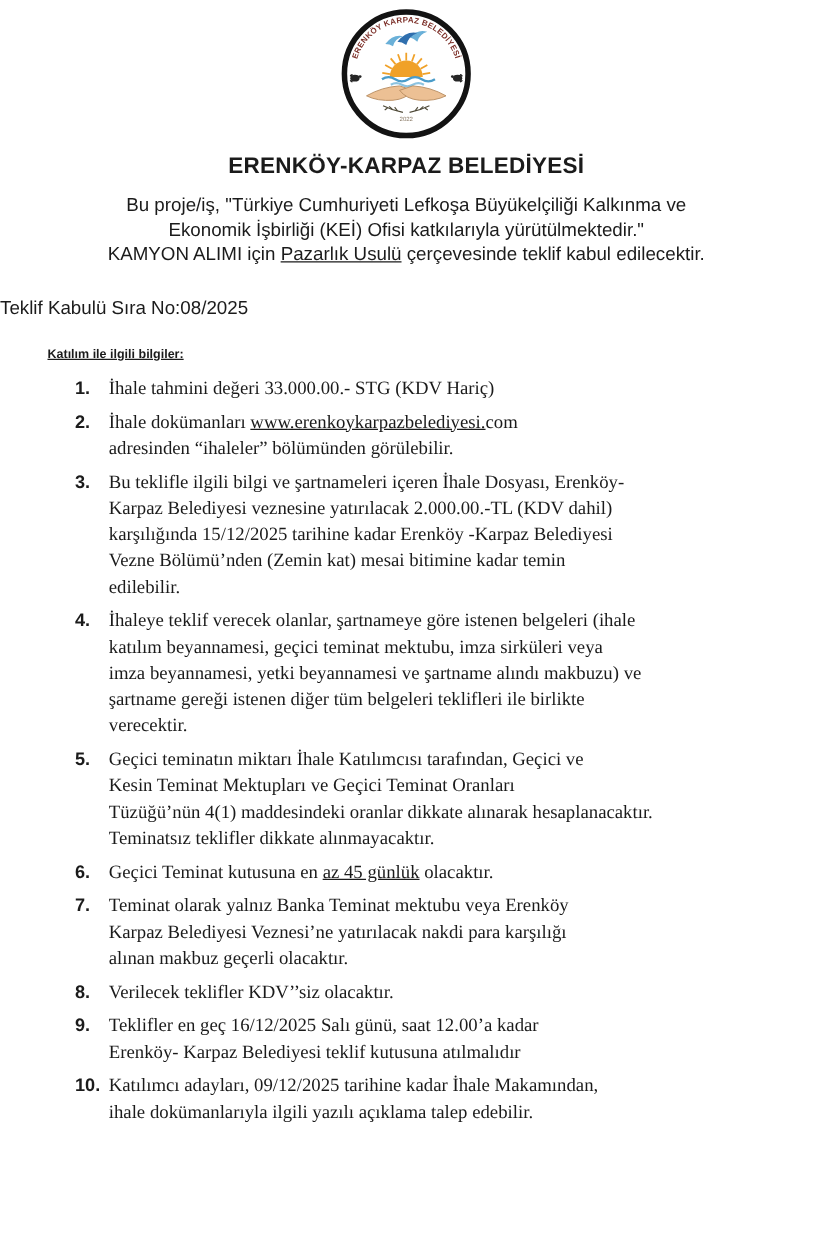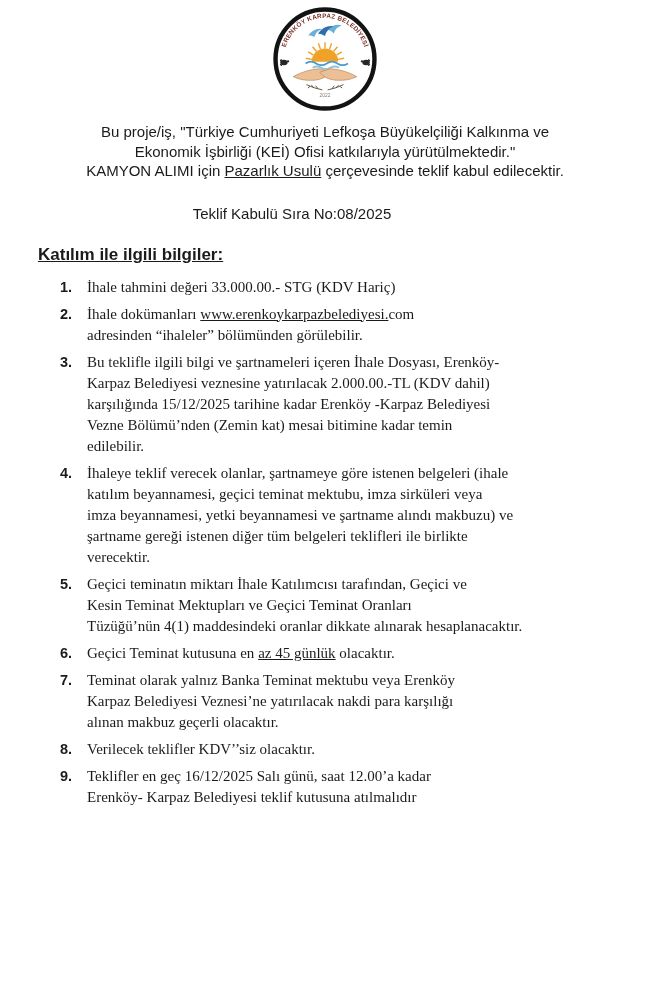--- a/index.html
+++ b/index.html
@@ -11,22 +11,22 @@
   .page{width:650px;height:1001px;position:relative;}
   .logo-wrap{width:106px;height:106px;margin:6px auto 0;}
   .logo-wrap svg{width:106px;height:106px;display:block;}
   .arc-text{font-family:"Liberation Sans",sans-serif;font-size:7.2px;font-weight:bold;letter-spacing:.3px;}
   .year-text{font-family:"Liberation Sans",sans-serif;font-size:5.5px;}
   .titles{margin-top:8px;}
   .title-line{text-align:center;font-weight:bold;font-size:18px;line-height:25px;letter-spacing:.2px;}
   .intro{margin-top:10px;text-align:center;font-size:15px;line-height:19.5px;white-space:pre-wrap;}
   .b{font-weight:normal;}
   .u{text-decoration:underline;margin-top:48px;}
-  .sirano{margin-top:24px;text-align:center;padding-right:66px;font-size:15px;line-height:18px;}
-  .section-heading{margin:22px 0 0 38px;font-weight:bold;font-size:17px;text-decoration:underline;}
+  .sirano{margin-top:24px;padding-right:66px;font-size:15px;line-height:18px;}
+  .section-heading{margin:22px 0 0 38px;font-weight:bold;font-size:10px;text-decoration:underline;}
   ol.info-list{list-style:none;margin:12px 0 0 0;padding:0 0 0 60px;
     font-family:"Liberation Serif",serif;font-size:15px;line-height:21px;}
   ol.info-list li{display:flex;margin-bottom:6px;}
   .num{flex:0 0 27px;font-family:"Liberation Sans",sans-serif;font-weight:bold;
     font-size:14.5px;line-height:21px;}
   .txt{flex:1;white-space:pre-wrap;}
 </style>
 </head>
 <body>
 
@@ -95,20 +95,21 @@
         <path d="M68,93.6 L70.5,90.2"></path>
         <path d="M72.5,92.4 L75.5,89.6"></path>
         <path d="M77,91 L79.5,92.8"></path>
       </g>
 
       <text x="60" y="103" text-anchor="middle" class="year-text" fill="#8a7a66">2022</text>
     </svg>
   </div>
 
   <div class="titles">
+    <div class="title-line">ERENKÖY-KARPAZ BELEDİYESİ</div>
   </div>
 
   <div class="intro" id="intro"><span>Bu proje/iş, "</span><span class="b">Türkiye Cumhuriyeti Lefkoşa Büyükelçiliği Kalkınma ve
 Ekonomik İşbirliği (KEİ) Ofisi</span><span> katkılarıyla yürütülmektedir."
 </span><span class="b">KAMYON ALIMI</span><span> için </span><span class="b u">Pazarlık Usulü</span><span> çerçevesinde teklif kabul edilecektir.</span></div>
 
   <div class="sirano">
     <span>Teklif Kabulü Sıra No:</span><span class="b">08/2025</span>
   </div>
 
@@ -138,36 +139,41 @@
 katılım beyannamesi, geçici teminat mektubu, imza sirküleri veya
 imza beyannamesi, yetki beyannamesi ve şartname alındı makbuzu) ve
 şartname gereği istenen diğer tüm belgeleri teklifleri ile birlikte
 verecektir.</span></span>
       </li>
       <li>
         <span class="num">5.</span>
         <span class="txt"><span>Geçici teminatın miktarı İhale Katılımcısı tarafından, Geçici ve
 Kesin Teminat Mektupları ve Geçici Teminat Oranları
 Tüzüğü’nün 4(1) maddesindeki oranlar dikkate alınarak hesaplanacaktır.
-</span></span>
+</span><span class="b">Teminatsız teklifler dikkate alınmayacaktır.</span></span>
       </li>
       <li>
         <span class="num">6.</span>
         <span class="txt"><span>Geçici Teminat kutusuna en </span><span class="b u">az 45 günlük</span><span> olacaktır.</span></span>
       </li>
       <li>
         <span class="num">7.</span>
         <span class="txt"><span>Teminat olarak yalnız Banka Teminat mektubu veya Erenköy
 Karpaz Belediyesi Veznesi’ne yatırılacak nakdi para karşılığı
 alınan makbuz geçerli olacaktır.</span></span>
       </li>
       <li>
         <span class="num">8.</span>
         <span class="txt"><span>Verilecek teklifler KDV’’siz olacaktır.</span></span>
       </li>
       <li>
         <span class="num">9.</span>
         <span class="txt"><span>Teklifler en geç </span><span class="b">16/12/2025 Salı</span><span> günü, </span><span class="b">saat 12.00’a</span><span> kadar
 Erenköy- Karpaz Belediyesi teklif kutusuna atılmalıdır</span></span>
       </li>
+      <li>
+        <span class="num">10.</span>
+        <span class="txt"><span>Katılımcı adayları, </span><span class="b">09/12/2025</span><span> tarihine kadar İhale Makamından,
+ihale dokümanlarıyla ilgili yazılı açıklama talep edebilir.</span></span>
+      </li>
     </ol>
 
 </div>
 
 </body></html>

